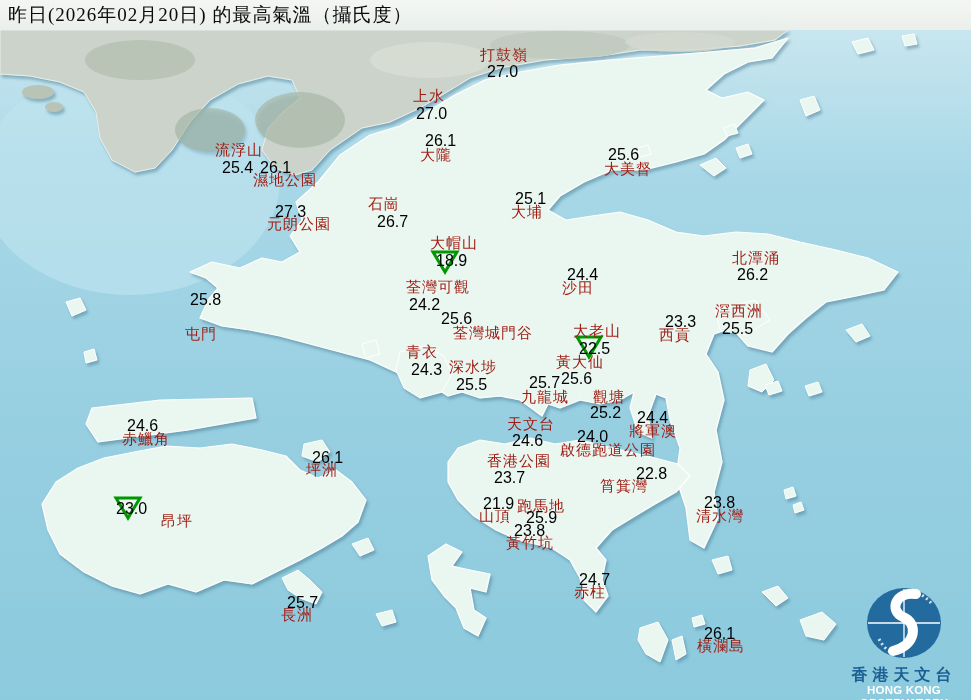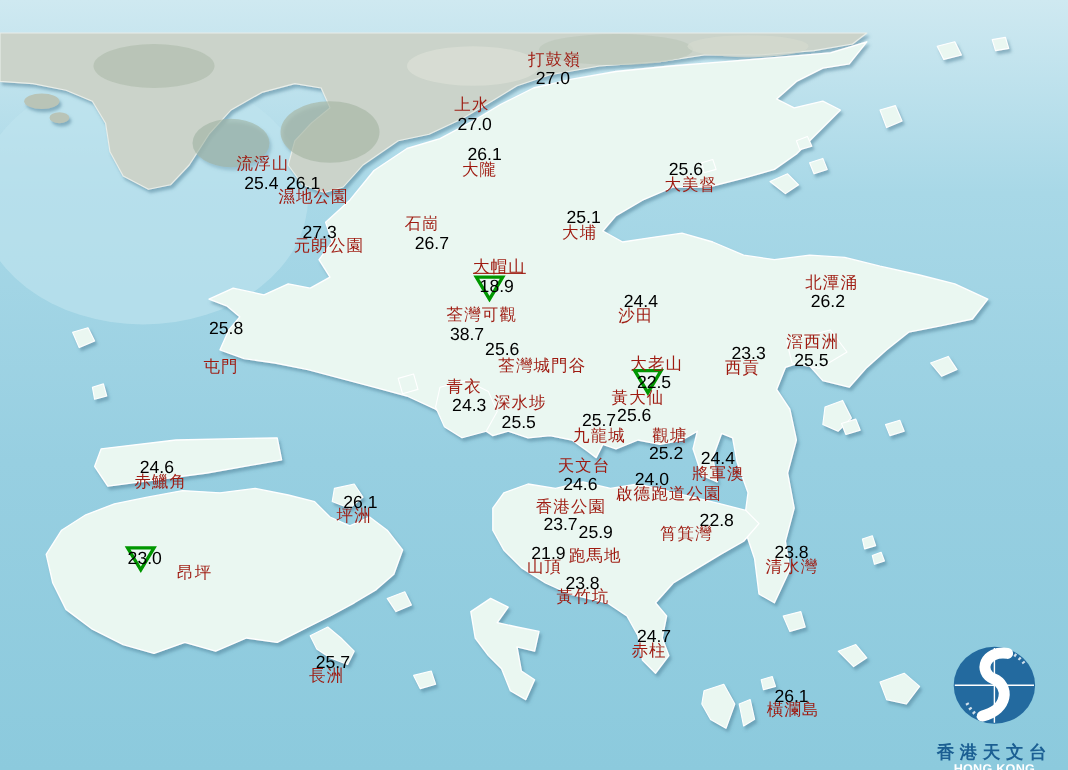--- a/index.html
+++ b/index.html
@@ -15,21 +15,21 @@
   .val{position:absolute;font-family:"Liberation Sans","DejaVu Sans",sans-serif;
        font-size:16px;line-height:1.05;color:#000;white-space:nowrap;z-index:4;}
   .nm{position:absolute;font-family:"Liberation Serif","DejaVu Serif",serif;
       font-size:15px;line-height:1.05;color:#9e1a10;white-space:nowrap;
       letter-spacing:1px;z-index:3;}
   .mk{position:absolute;z-index:2;}
   .logo{position:absolute;left:838px;top:586px;width:132px;height:112px;
         z-index:6;text-align:center;}
   .logo .cn{font-family:"Liberation Sans",sans-serif;font-weight:bold;
             font-size:16px;color:#1b5f93;letter-spacing:5px;line-height:1.1;
-            margin-top:12px;}
+            margin-top:2px;}
   .logo .en{font-family:"Liberation Sans",sans-serif;font-weight:bold;
             font-size:11.5px;color:#ffffff;letter-spacing:0.2px;line-height:1.2;}
 </style>
 </head>
 <body>
 
 <div class="stage">
 
   <svg class="base" width="971" height="700" viewBox="0 0 971 700">
     <defs>
@@ -126,20 +126,23 @@
         <path d="M640,628 L658,622 668,640 660,662 646,654 638,640 Z"></path>
         <path d="M672,640 L682,636 686,654 676,660 Z"></path>
         <path d="M692,618 L702,615 705,624 694,627 Z"></path>
         <path d="M66,302 L80,298 86,310 72,316 Z"></path>
         <path d="M84,352 L94,349 97,360 86,363 Z"></path>
         <path d="M638,148 L648,145 651,154 640,157 Z"></path>
       </g>
     </g>
   </svg>
 
+  <div class="titlebar">
+    <span class="tt">昨日(2026年02月20日) 的最高氣溫（攝氏度）</span>
+  </div>
 
   <div class="layer">
       <div class="val" style="left: 487px; top: 64px;">27.0</div>
       <div class="nm" style="left: 480px; top: 48px;">打鼓嶺</div>
       <div class="val" style="left: 416px; top: 106px;">27.0</div>
       <div class="nm" style="left: 413px; top: 89px;">上水</div>
       <div class="val" style="left: 425px; top: 133px;">26.1</div>
       <div class="nm" style="left: 420px; top: 148px;">大隴</div>
       <div class="val" style="left: 222px; top: 160px;">25.4</div>
       <div class="nm" style="left: 215px; top: 143px;">流浮山</div>
@@ -163,22 +166,22 @@
       <div class="val" style="left: 579px; top: 341px;">22.5</div>
       <div class="nm" style="left: 573px; top: 324px;">大老山</div>
       <div class="val" style="left: 665px; top: 314px;">23.3</div>
       <div class="nm" style="left: 659px; top: 328px;">西貢</div>
       <div class="val" style="left: 722px; top: 321px;">25.5</div>
       <div class="nm" style="left: 715px; top: 304px;">滘西洲</div>
       <div class="mk" style="left: 430px; top: 249px;"><svg width="30" height="26" viewBox="0 0 30 26">
           <path d="M3 3 H27 L15 23 Z" fill="none" stroke="#009700" stroke-width="3"></path>
         </svg></div>
       <div class="val" style="left: 436px; top: 253px;">18.9</div>
-      <div class="nm" style="left: 430px; top: 236px; text-decoration: underline;">大帽山</div>
-      <div class="val" style="left: 409px; top: 297px;">38.7</div>
+      <div class="nm" style="left: 430px; top: 236px;">大帽山</div>
+      <div class="val" style="left: 409px; top: 297px;">24.2</div>
       <div class="nm" style="left: 406px; top: 280px;">荃灣可觀</div>
       <div class="val" style="left: 441px; top: 311px;">25.6</div>
       <div class="nm" style="left: 437px; top: 326px; margin-left: 16px;">荃灣城門谷</div>
       <div class="val" style="left: 411px; top: 362px;">24.3</div>
       <div class="nm" style="left: 406px; top: 345px;">青衣</div>
       <div class="val" style="left: 456px; top: 377px;">25.5</div>
       <div class="nm" style="left: 449px; top: 360px;">深水埗</div>
       <div class="val" style="left: 561px; top: 371px;">25.6</div>
       <div class="nm" style="left: 556px; top: 355px;">黃大仙</div>
       <div class="val" style="left: 529px; top: 375px;">25.7</div>
@@ -188,21 +191,21 @@
       <div class="val" style="left: 512px; top: 433px;">24.6</div>
       <div class="nm" style="left: 507px; top: 417px;">天文台</div>
       <div class="val" style="left: 637px; top: 410px;">24.4</div>
       <div class="nm" style="left: 629px; top: 424px;">將軍澳</div>
       <div class="val" style="left: 577px; top: 429px; text-align: center;">24.0</div>
       <div class="nm" style="left: 560px; top: 443px;">啟德跑道公園</div>
       <div class="val" style="left: 494px; top: 470px;">23.7</div>
       <div class="nm" style="left: 487px; top: 454px;">香港公園</div>
       <div class="val" style="left: 608px; top: 466px; margin-left: 28px;">22.8</div>
       <div class="nm" style="left: 600px; top: 479px;">筲箕灣</div>
-      <div class="val" style="left: 526px; top: 477px;">25.9</div>
+      <div class="val" style="left: 526px; top: 510px;">25.9</div>
       <div class="nm" style="left: 517px; top: 499px;">跑馬地</div>
       <div class="val" style="left: 483px; top: 496px; text-align: right;">21.9</div>
       <div class="nm" style="left: 479px; top: 509px;">山頂</div>
       <div class="val" style="left: 514px; top: 523px;">23.8</div>
       <div class="nm" style="left: 506px; top: 536px;">黃竹坑</div>
       <div class="val" style="left: 704px; top: 495px;">23.8</div>
       <div class="nm" style="left: 696px; top: 509px;">清水灣</div>
       <div class="val" style="left: 127px; top: 418px;">24.6</div>
       <div class="nm" style="left: 122px; top: 432px;">赤鱲角</div>
       <div class="val" style="left: 312px; top: 450px;">26.1</div>

